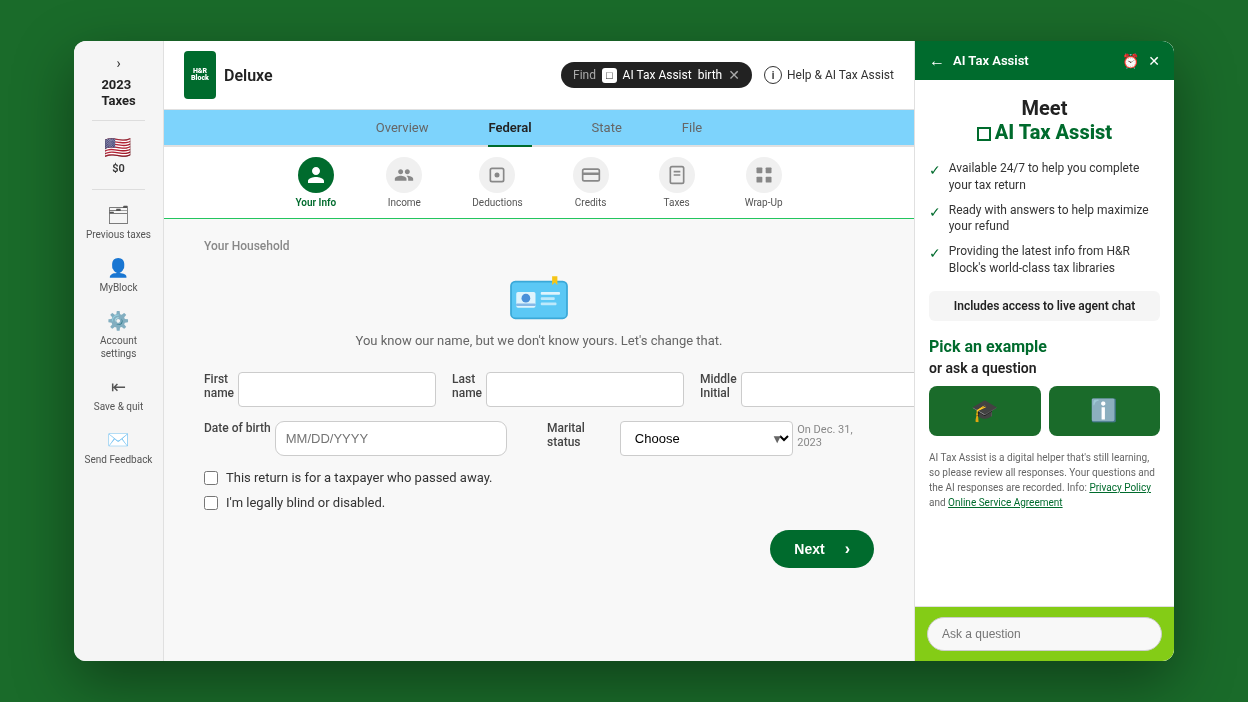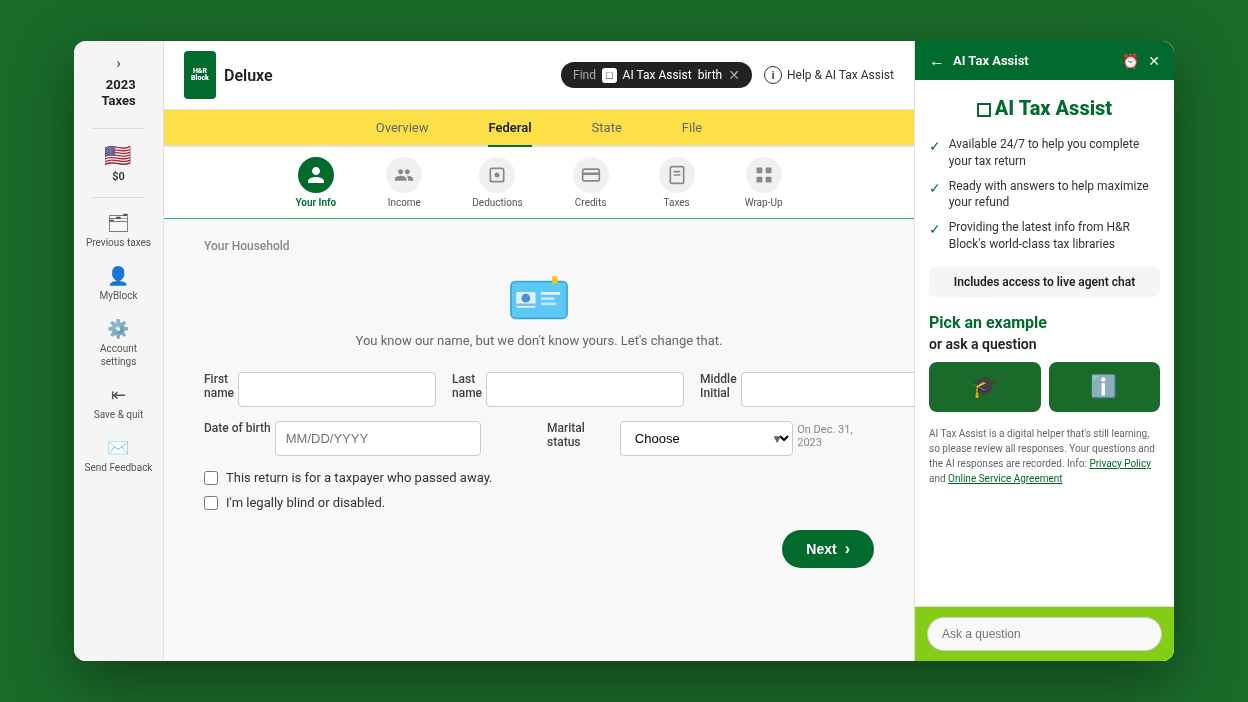--- a/index.html
+++ b/index.html
@@ -39,26 +39,26 @@
       height: 24px;
       display: flex;
       align-items: center;
       justify-content: center;
       color: #333;
       font-size: 14px;
       margin-bottom: 2px;
       cursor: pointer;
     }
     .sidebar-year-label {
-      text-align: right;
+      text-align: left;
       font-size: 13px;
       font-weight: 700;
       color: #222;
       line-height: 1.2;
-      margin-bottom: 14px;
+      margin-bottom: 6px;
     }
     .sidebar-divider {
       width: 60%;
       height: 1px;
       background: #ddd;
       margin: 6px 0;
     }
     .sidebar-item {
       display: flex;
       flex-direction: column;
@@ -175,21 +175,21 @@
       border-radius: 50%;
       display: flex;
       align-items: center;
       justify-content: center;
       font-size: 10px;
       font-weight: 700;
     }
 
     
     .nav-tabs {
-      background: #fde047;
+      background: #7dd3fc;
       display: flex;
       justify-content: center;
       gap: 60px;
       padding: 10px 0 0;
       border-bottom: 2px solid #e0e0e0;
     }
     .nav-tab {
       font-size: 13px;
       color: #666;
       padding-bottom: 10px;
@@ -347,21 +347,21 @@
       background: #006b2d;
       color: white;
       border: none;
       border-radius: 24px;
       padding: 10px 24px;
       font-size: 14px;
       font-weight: 600;
       cursor: pointer;
       display: flex;
       align-items: center;
-      gap: 8px;
+      gap: 20px;
       text-align: center;
     }
     .next-arrow {
       font-size: 16px;
     }
 
     
     .ai-panel {
       width: 260px;
       background: #fff;
@@ -679,21 +679,21 @@
               <option>II</option>
               <option>III</option>
             </select>
           </div>
         </div>
       </div>
 
       <div class="form-row">
         <div class="form-group" style="flex:1;">
           <label class="form-label">Date of birth</label>
-          <input type="text" class="form-input" placeholder="MM/DD/YYYY" style="width: 206px;">
+          <input type="text" class="form-input" placeholder="MM/DD/YYYY" style="width: 232px; border-radius: 9px;">
         </div>
         <div class="form-group" style="flex:1;">
           <label class="form-label">Marital status</label>
           <div class="form-select-wrapper">
             <select class="form-select" style="max-width:280px;">
               <option>Choose</option>
               <option>Single</option>
               <option>Married Filing Jointly</option>
               <option>Married Filing Separately</option>
               <option>Head of Household</option>
@@ -730,20 +730,21 @@
         <span class="ai-header-title">AI Tax Assist</span>
       </div>
       <div class="ai-header-right">
         <span class="ai-header-icon">⏰</span>
         <span class="ai-header-icon">✕</span>
       </div>
     </div>
 
     <div class="ai-panel-body">
       <div class="ai-meet-section">
+        <div class="ai-meet-title">Meet</div>
         <div class="ai-meet-subtitle">
           <span style="display:inline-block;width:14px;height:14px;border:2px solid #006b2d;margin-right:4px;vertical-align:middle;"></span><span>AI Tax Assist</span>
         </div>
       </div>
 
       <ul class="ai-features">
         <li>
           <span class="ai-check">✓</span>
           <span>Available 24/7 to help you complete your tax return</span>
         </li>

